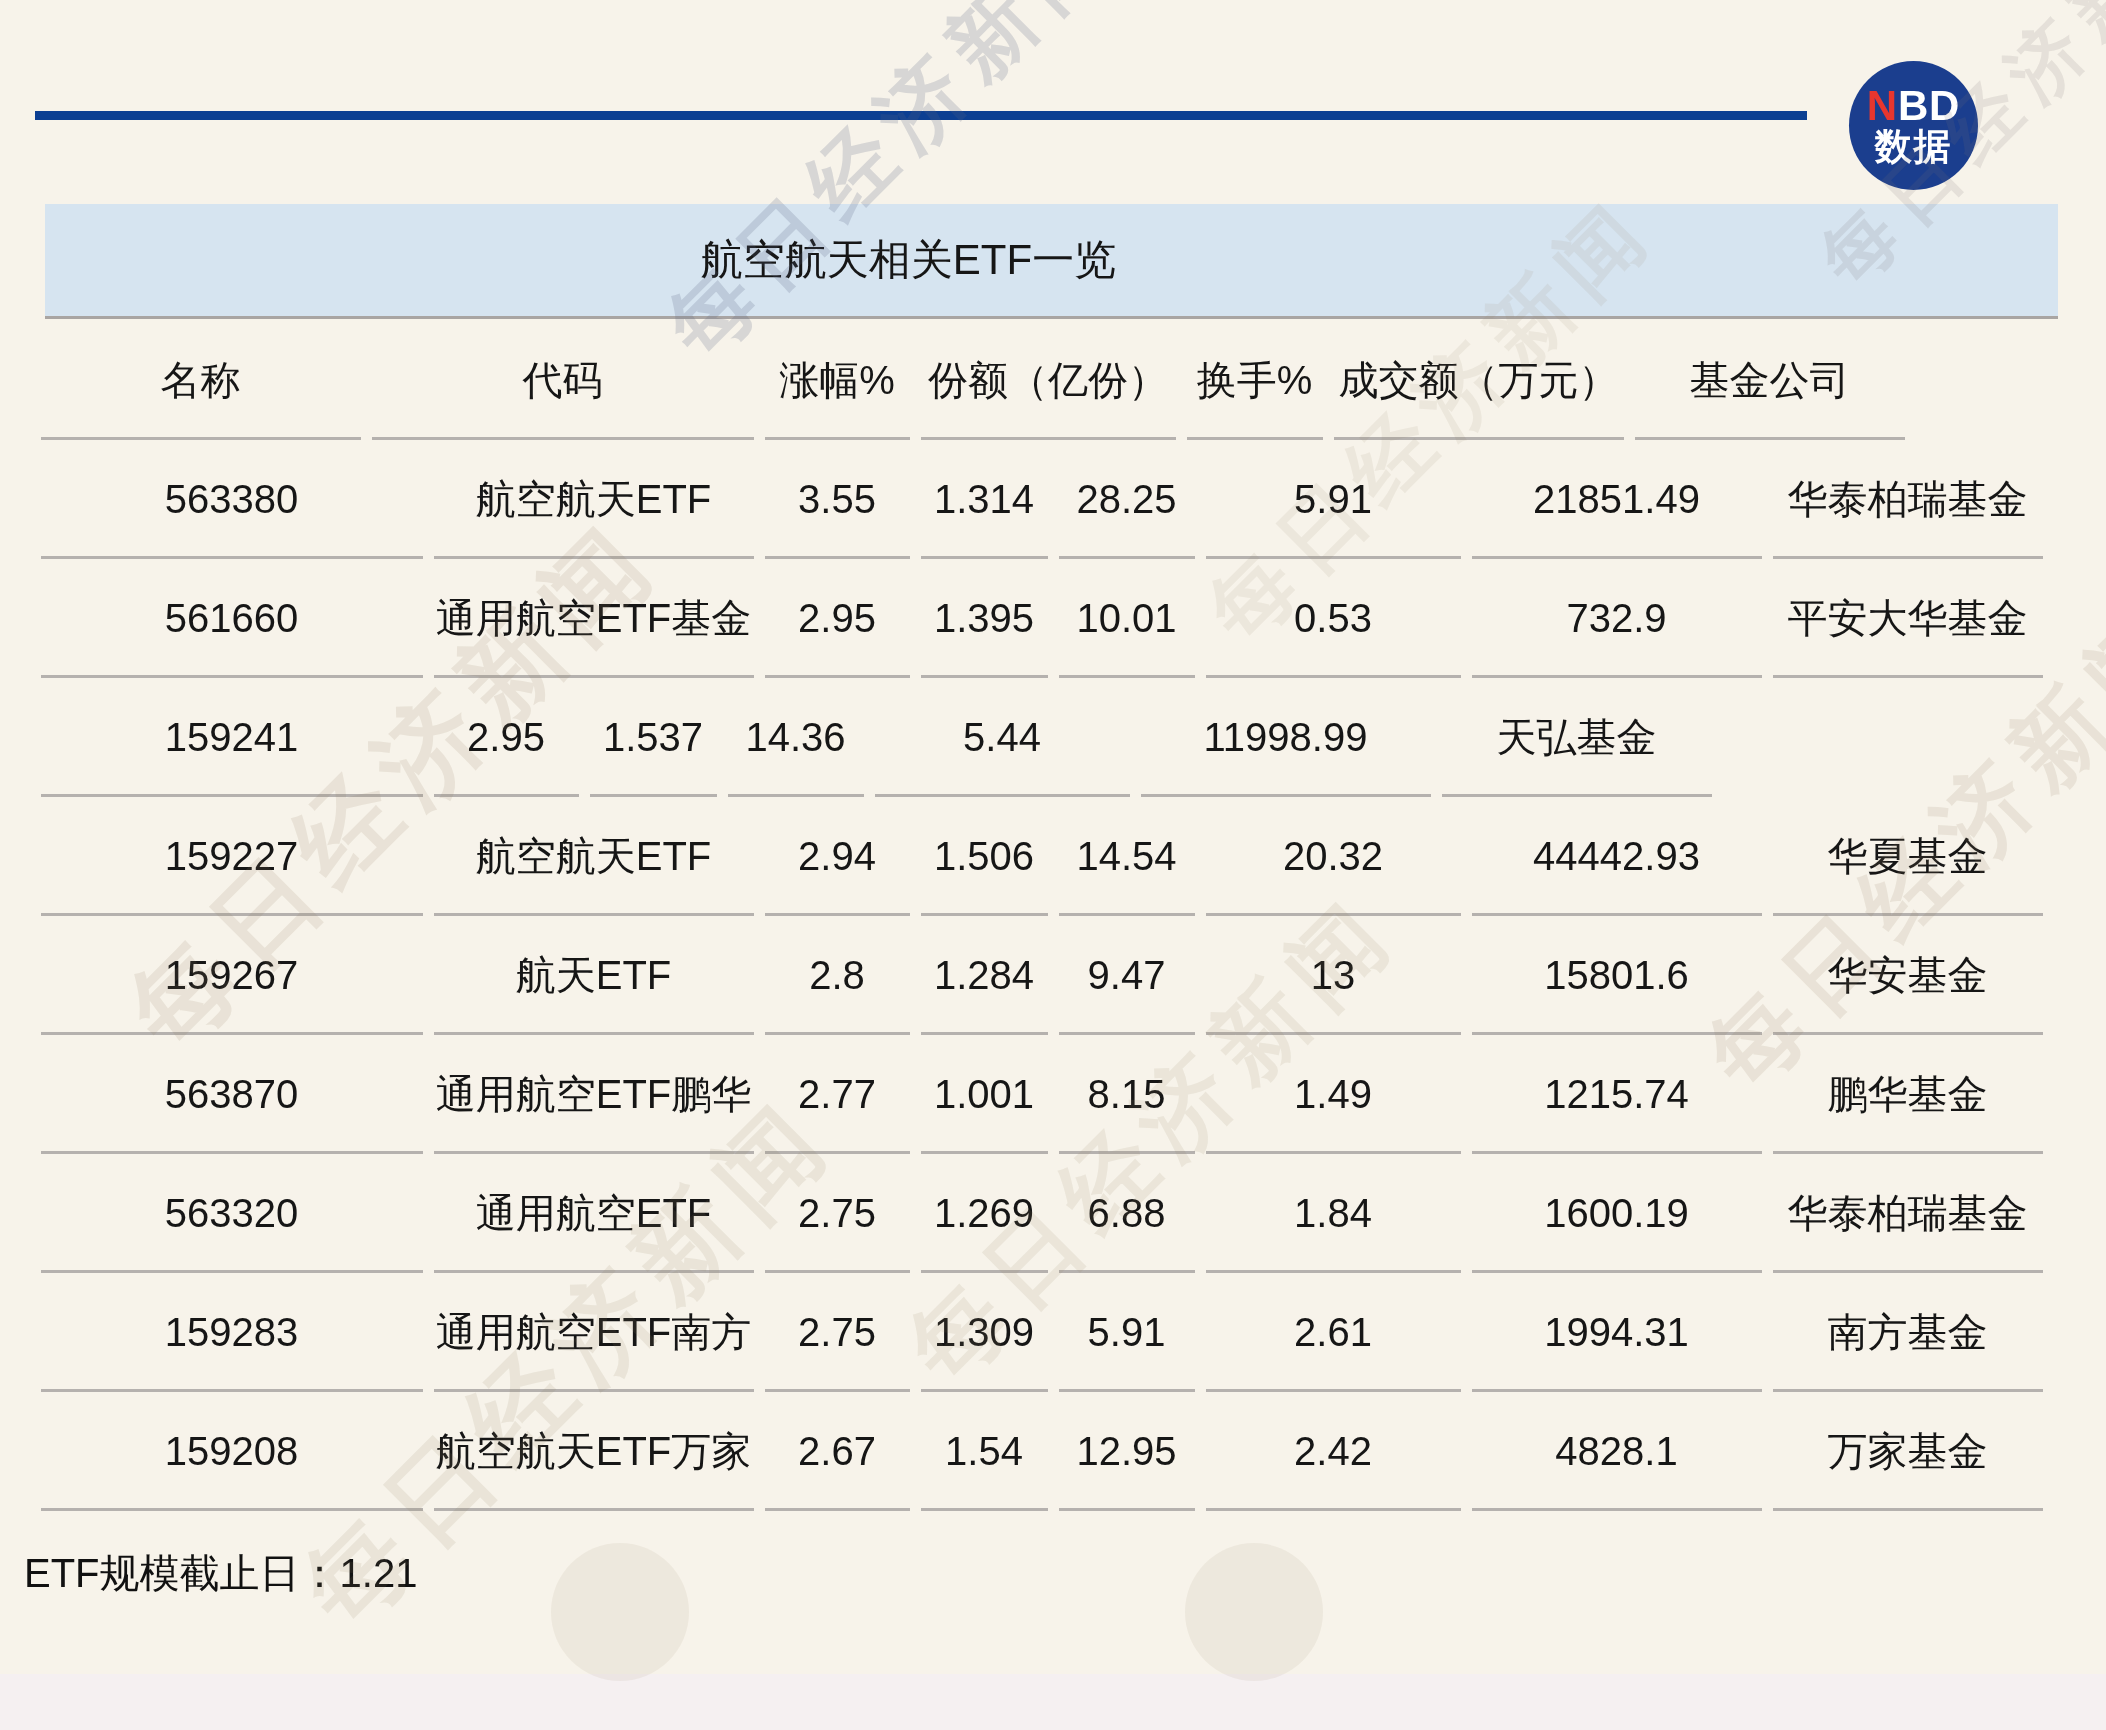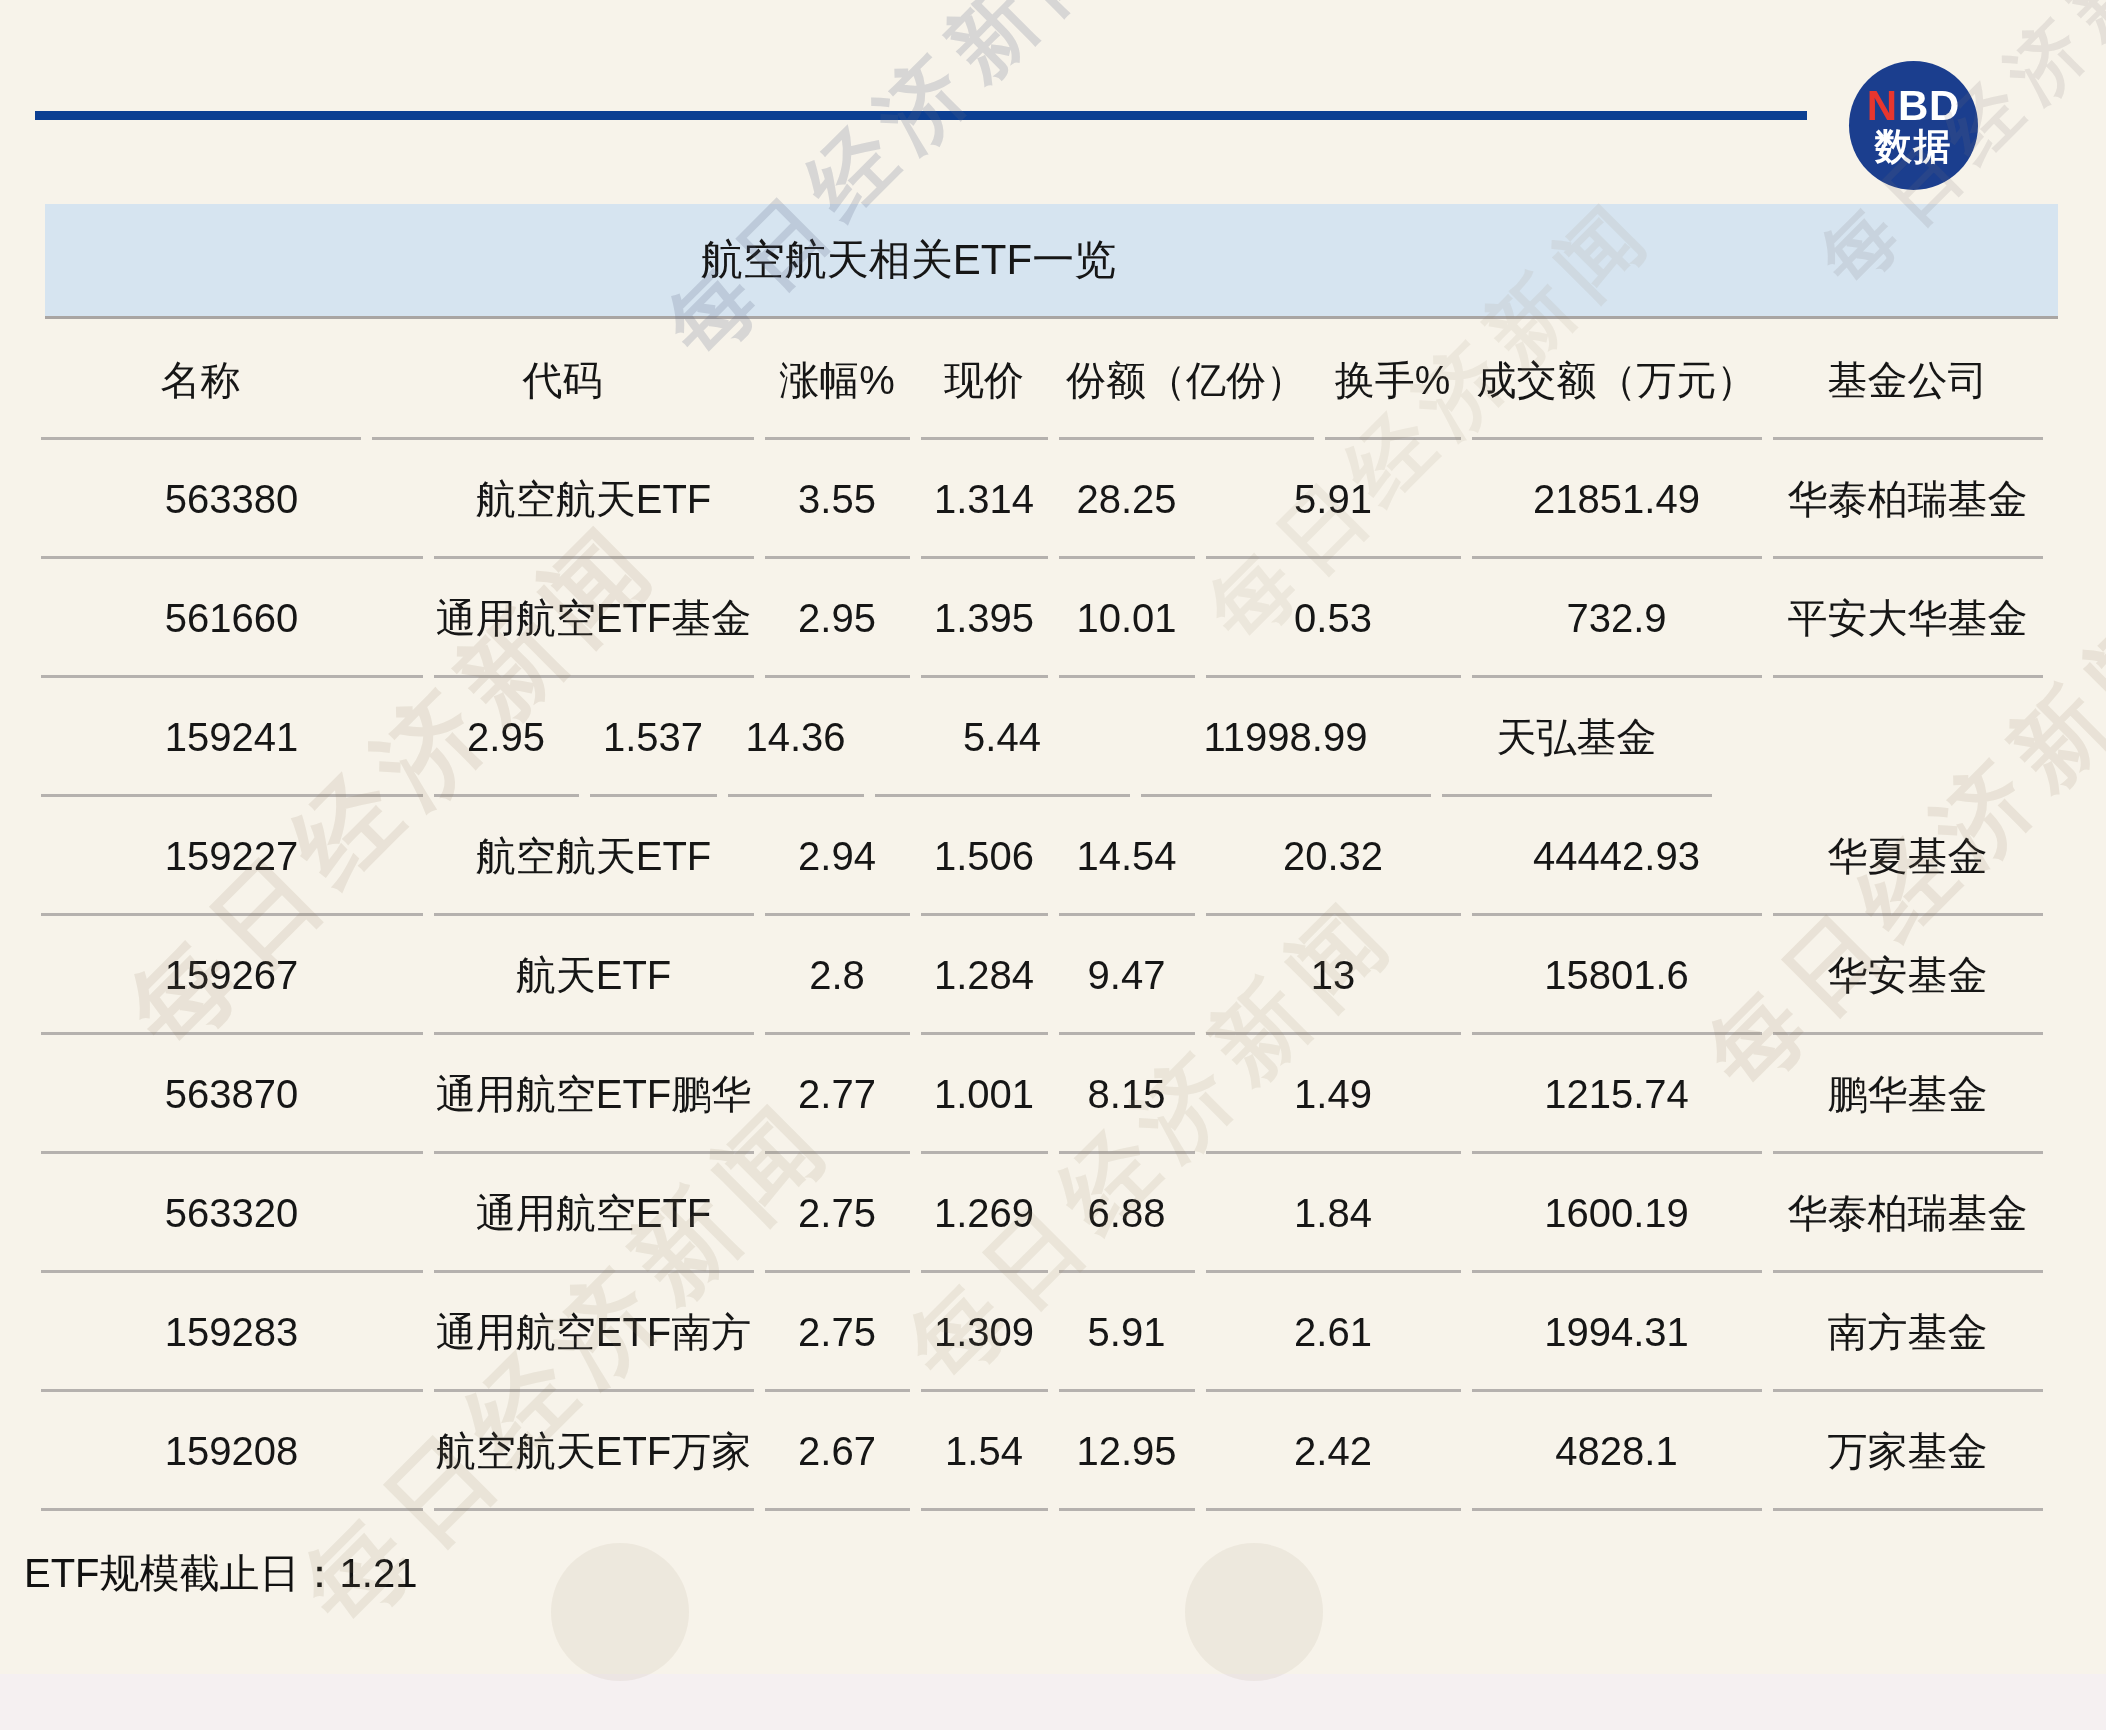--- a/index.html
+++ b/index.html
@@ -90,21 +90,20 @@
 
   <div class="title-band">
     <span>航空航天相关ETF一览</span>
   </div>
 
   <div class="tablewrap">
     <div class="trow head" id="thead">
         <div class="cell c1">名称</div>
         <div class="cell c0">代码</div>
         <div class="cell c2">涨幅%</div>
-        <div class="cell c3">现价</div>
         <div class="cell c5">份额（亿份）</div>
         <div class="cell c4">换手%</div>
         <div class="cell c6">成交额（万元）</div>
         <div class="cell c7">基金公司</div>
       </div>
     <div id="tbody">
         <div class="trow">
           <div class="cell c0">563380</div>
           <div class="cell c1">航空航天ETF</div>
           <div class="cell c2">3.55</div>

